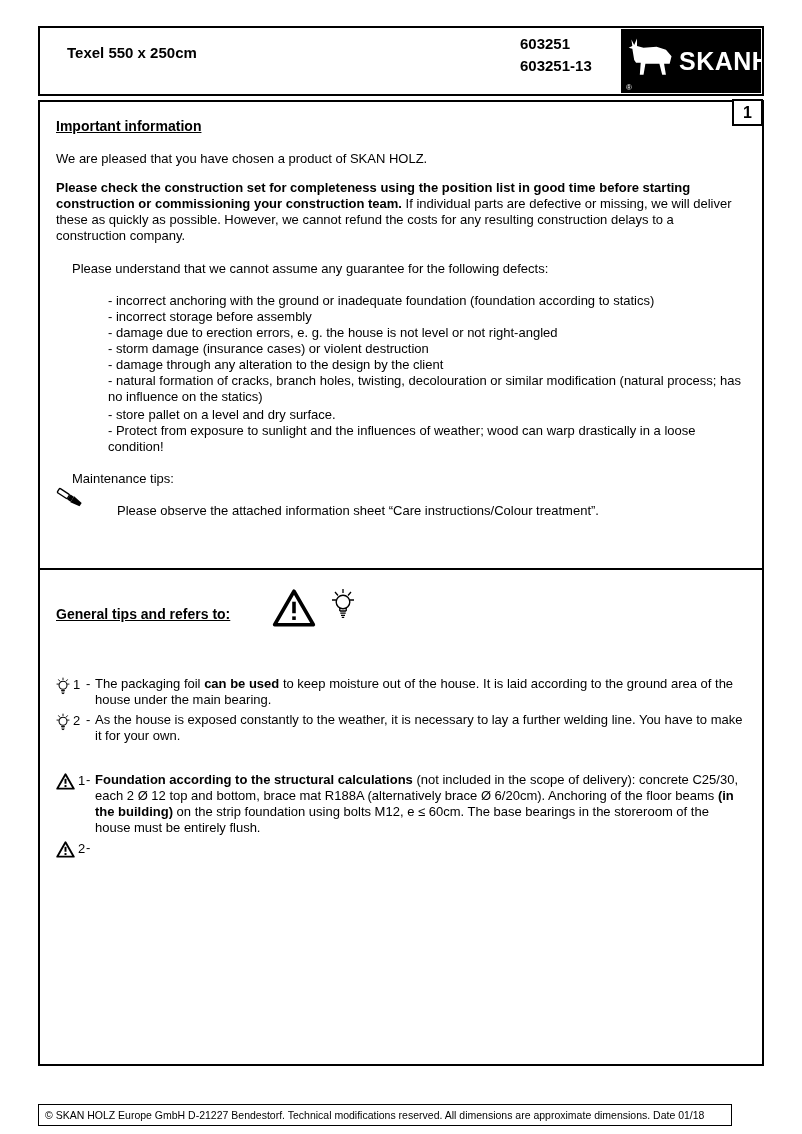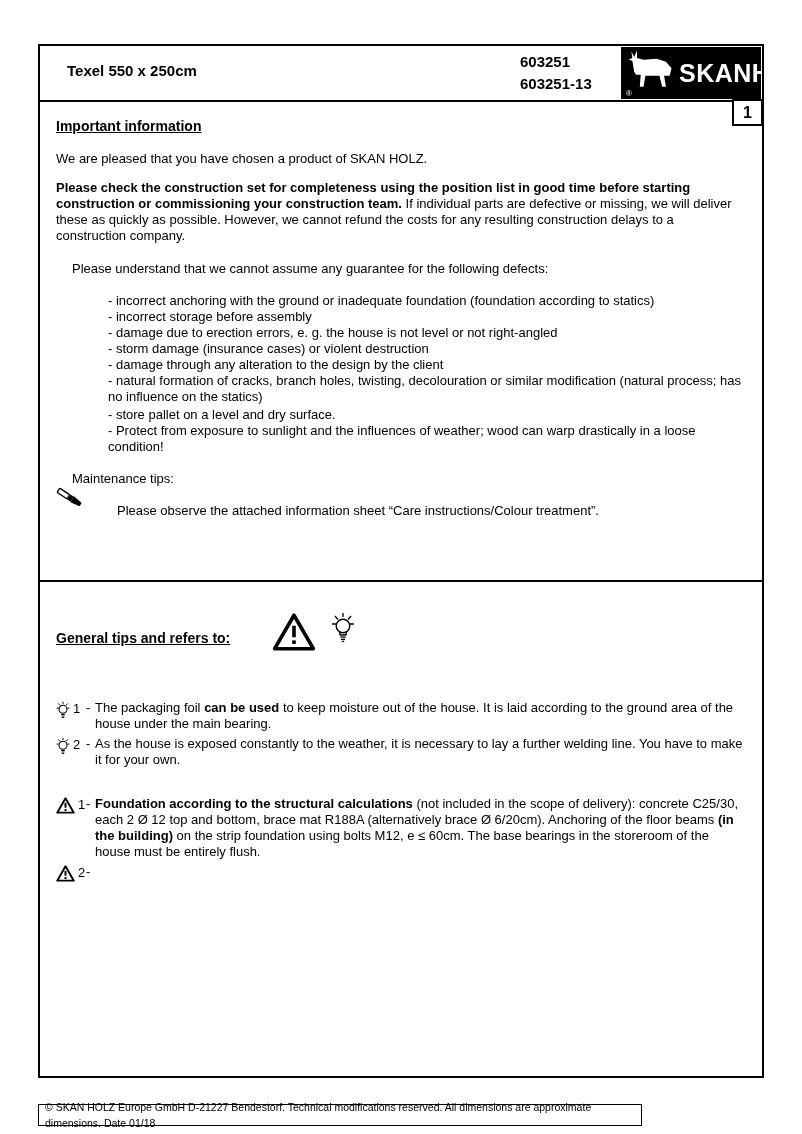--- a/index.html
+++ b/index.html
@@ -1,36 +1,36 @@
 <!DOCTYPE html>
 <html><head>
 <meta charset="utf-8">
 <style>
   html,body{margin:0;padding:0;background:#fff;}
   .page{position:relative;width:802px;height:1134px;background:#fff;color:#000;
         font-family:"Liberation Sans",sans-serif;font-size:13px;line-height:16px;overflow:hidden;}
   .box{position:absolute;left:38px;width:726px;border:2px solid #000;background:#fff;box-sizing:border-box;}
 
   
-  .header-box{top:44px;height:58px;}
+  .header-box{top:26px;height:70px;}
   .product-title{position:absolute;left:27px;top:17px;font-size:15px;font-weight:bold;}
   .article-numbers{position:absolute;left:480px;top:5px;font-size:15px;font-weight:bold;line-height:22px;}
   .logo{position:absolute;right:1px;top:1px;bottom:1px;width:140px;background:#000;color:#fff;
         display:flex;align-items:center;overflow:hidden;}
   .logo-moose{margin-left:2px;flex:0 0 auto;}
   .logo-text{display:flex;flex-direction:row;font-weight:bold;font-size:25px;line-height:25px;letter-spacing:.5px;justify-content:space-between;}
   .logo-reg{position:absolute;left:5px;bottom:1px;font-size:8px;line-height:8px;color:#fff;}
 
   
   .page-number{position:absolute;left:732px;top:99px;width:31px;height:27px;border:2px solid #000;background:#fff;
                display:flex;align-items:center;justify-content:center;font-size:16px;font-weight:bold;z-index:3;box-sizing:border-box;}
 
   
   .main-box{top:100px;height:492px;padding:16px 16px 0;}
-  .tips-box{top:580px;height:498px;padding:38px 16px 0;}
+  .tips-box{top:568px;height:498px;padding:26px 16px 0;}
   .section-heading{font-size:14px;font-weight:bold;text-decoration:underline;margin:0;}
   .main-box .section-heading{margin-bottom:17px;}
   .intro{margin:0 0 13px;}
   .check{margin:0 0 17px;}
   .sub-heading{font-weight:normal;margin:16px;}
   .indent-list{margin:0 0 0 52px;}
   .guarantee-list{margin-bottom:2px;}
   .storage-list{margin-bottom:0;}
   .maintenance{position:relative;margin-top:14px;min-height:52px;}
   .maintenance-text{margin:0 0 0 61px;}
@@ -42,21 +42,21 @@
   .tips-heading-row .bulb-big{margin-left:15px;margin-top:-14px;}
   .tip-rows{margin-top:44px;}
   .tip-row{display:flex;align-items:flex-start;margin-bottom:4px;}
   .tip-row.warn-1{margin-top:28px;}
   .tip-badge{flex:0 0 30px;display:flex;align-items:flex-start;gap:3px;padding-top:1px;}
   .tip-badge .num{line-height:16px;}
   .tip-dash{flex:0 0 9px;line-height:16px;}
   .tip-text{flex:1;margin:0;line-height:16px;}
 
   
-  .footer-box{position:absolute;left:38px;top:1104px;width:604px;height:22px;border:1.5px solid #000;
+  .footer-box{position:absolute;left:38px;top:1104px;width:694px;height:22px;border:1.5px solid #000;
               box-sizing:border-box;display:flex;align-items:center;padding:0 6px;font-size:10.5px;background:#fff;}
 
   b{font-weight:bold;}
   p{margin:0;}
 </style>
 </head>
 <body>
 
 <div class="page">
 

